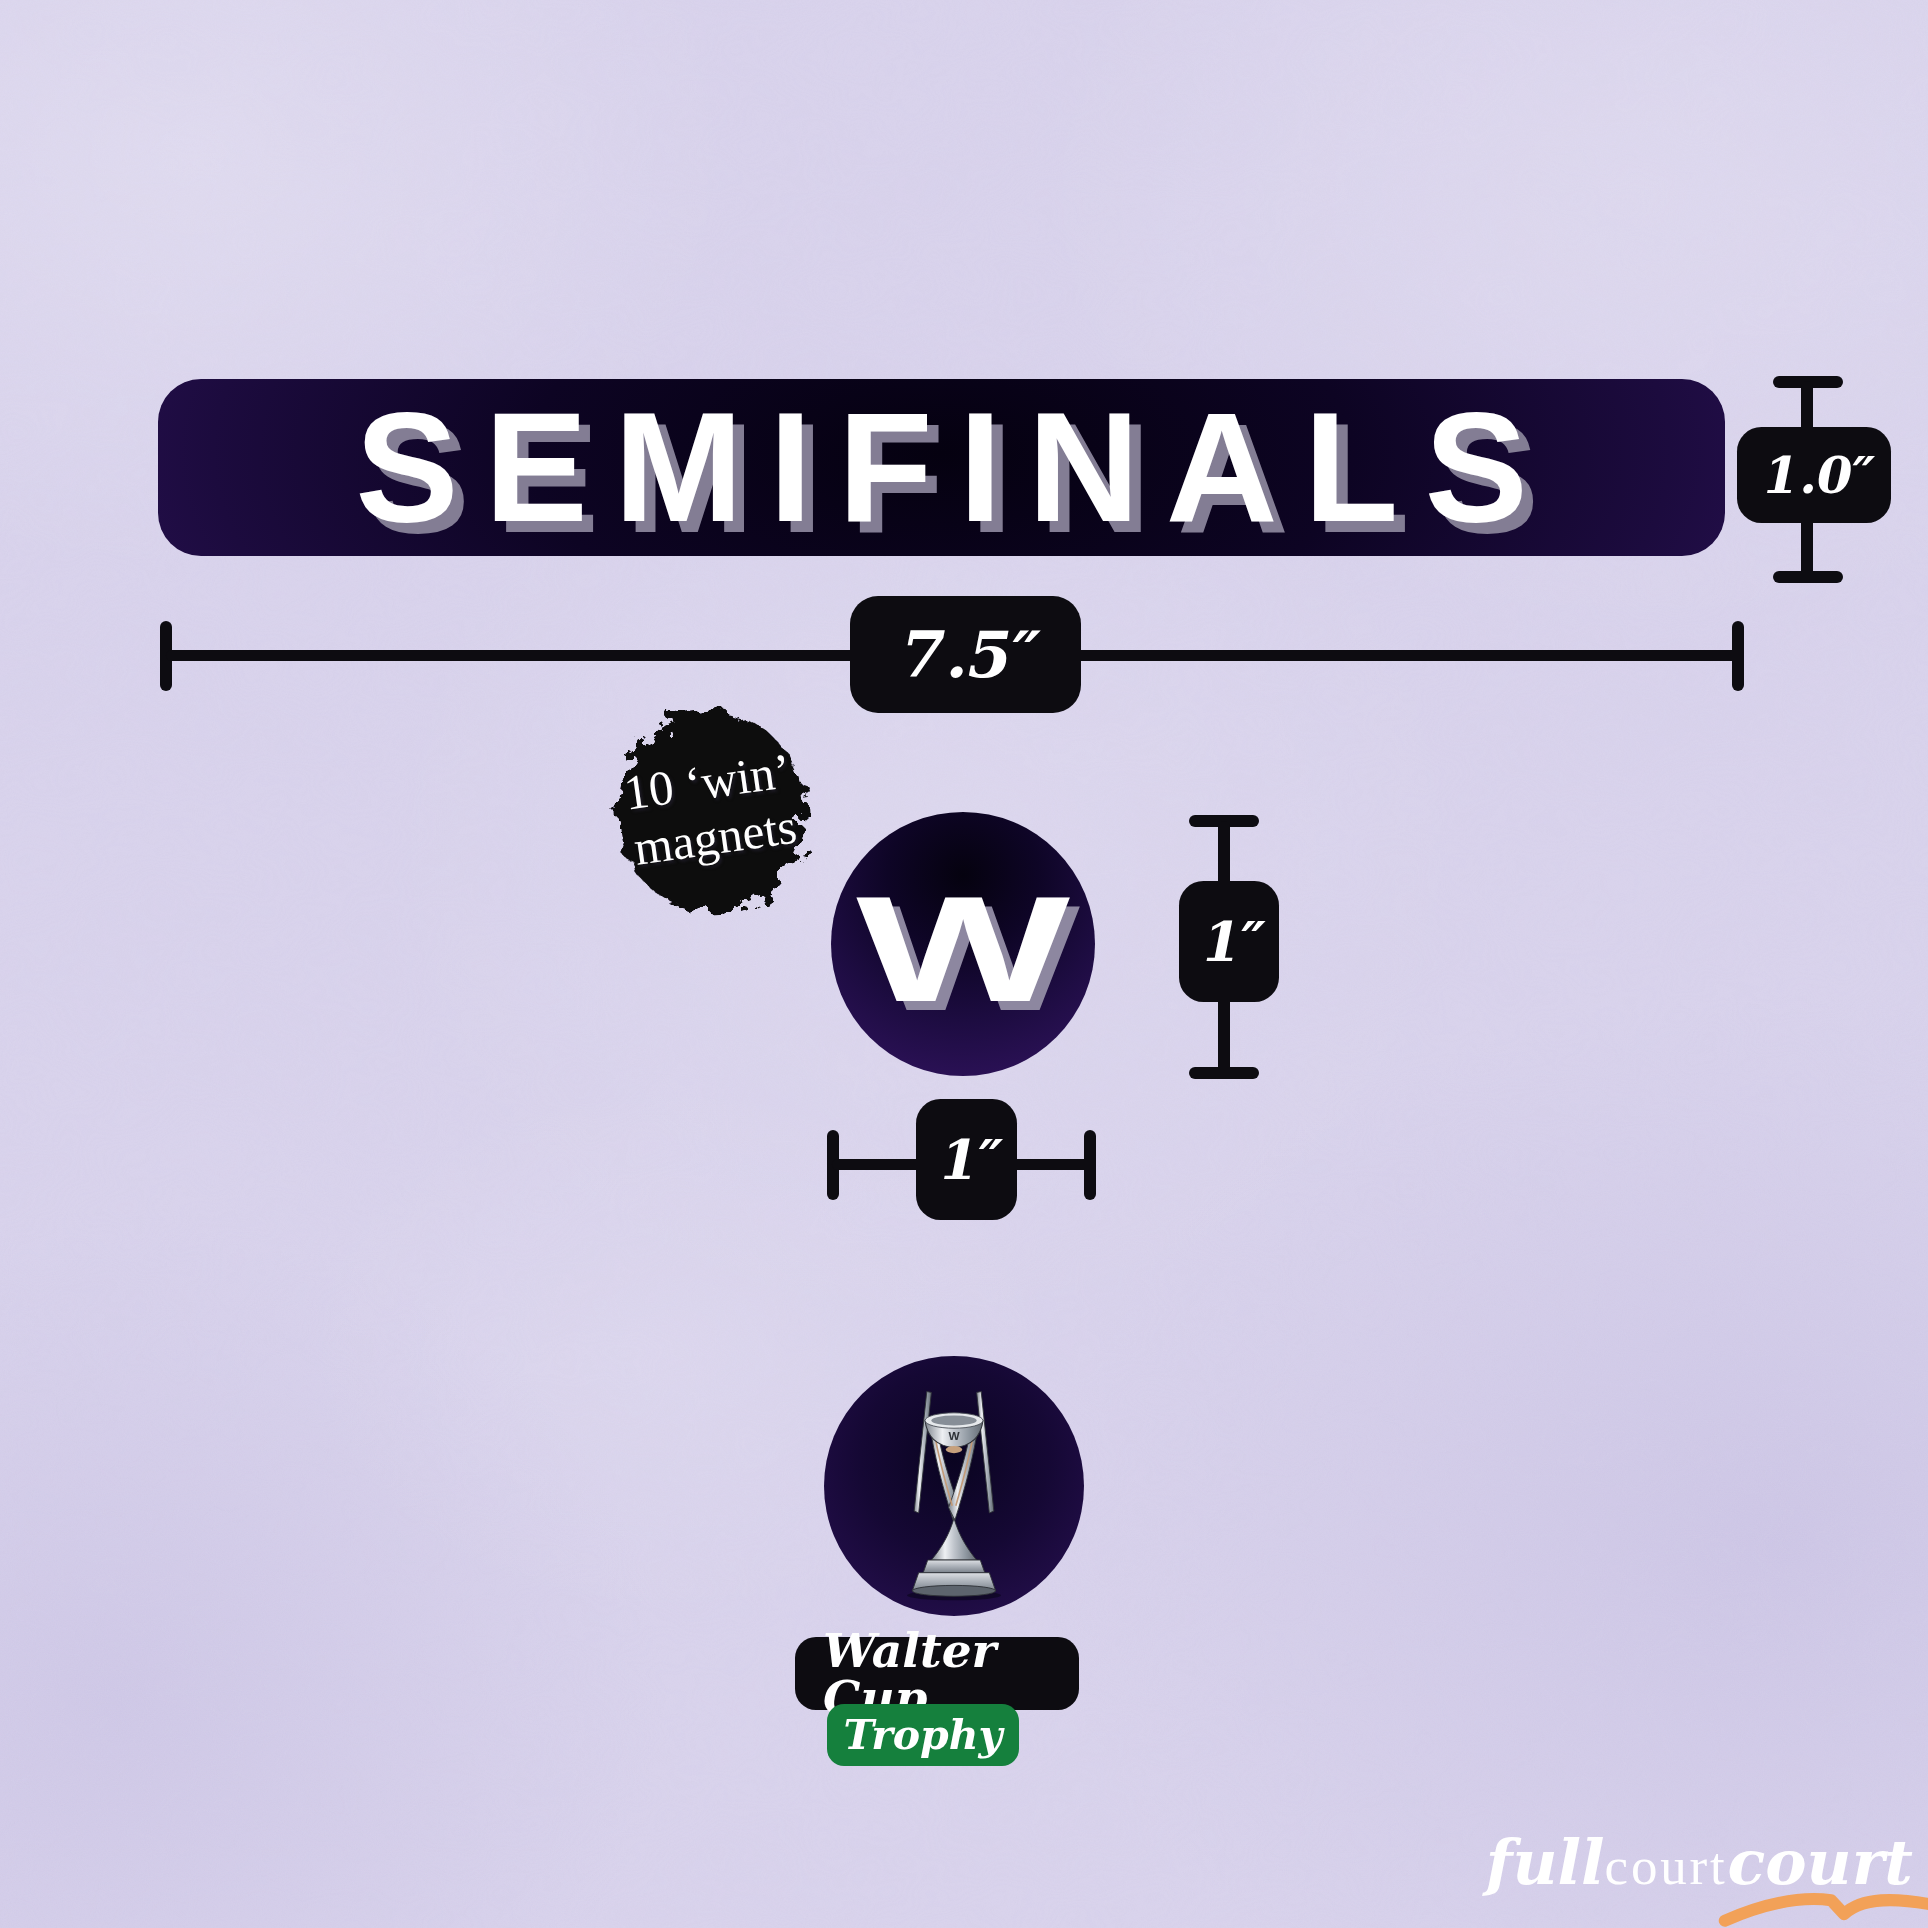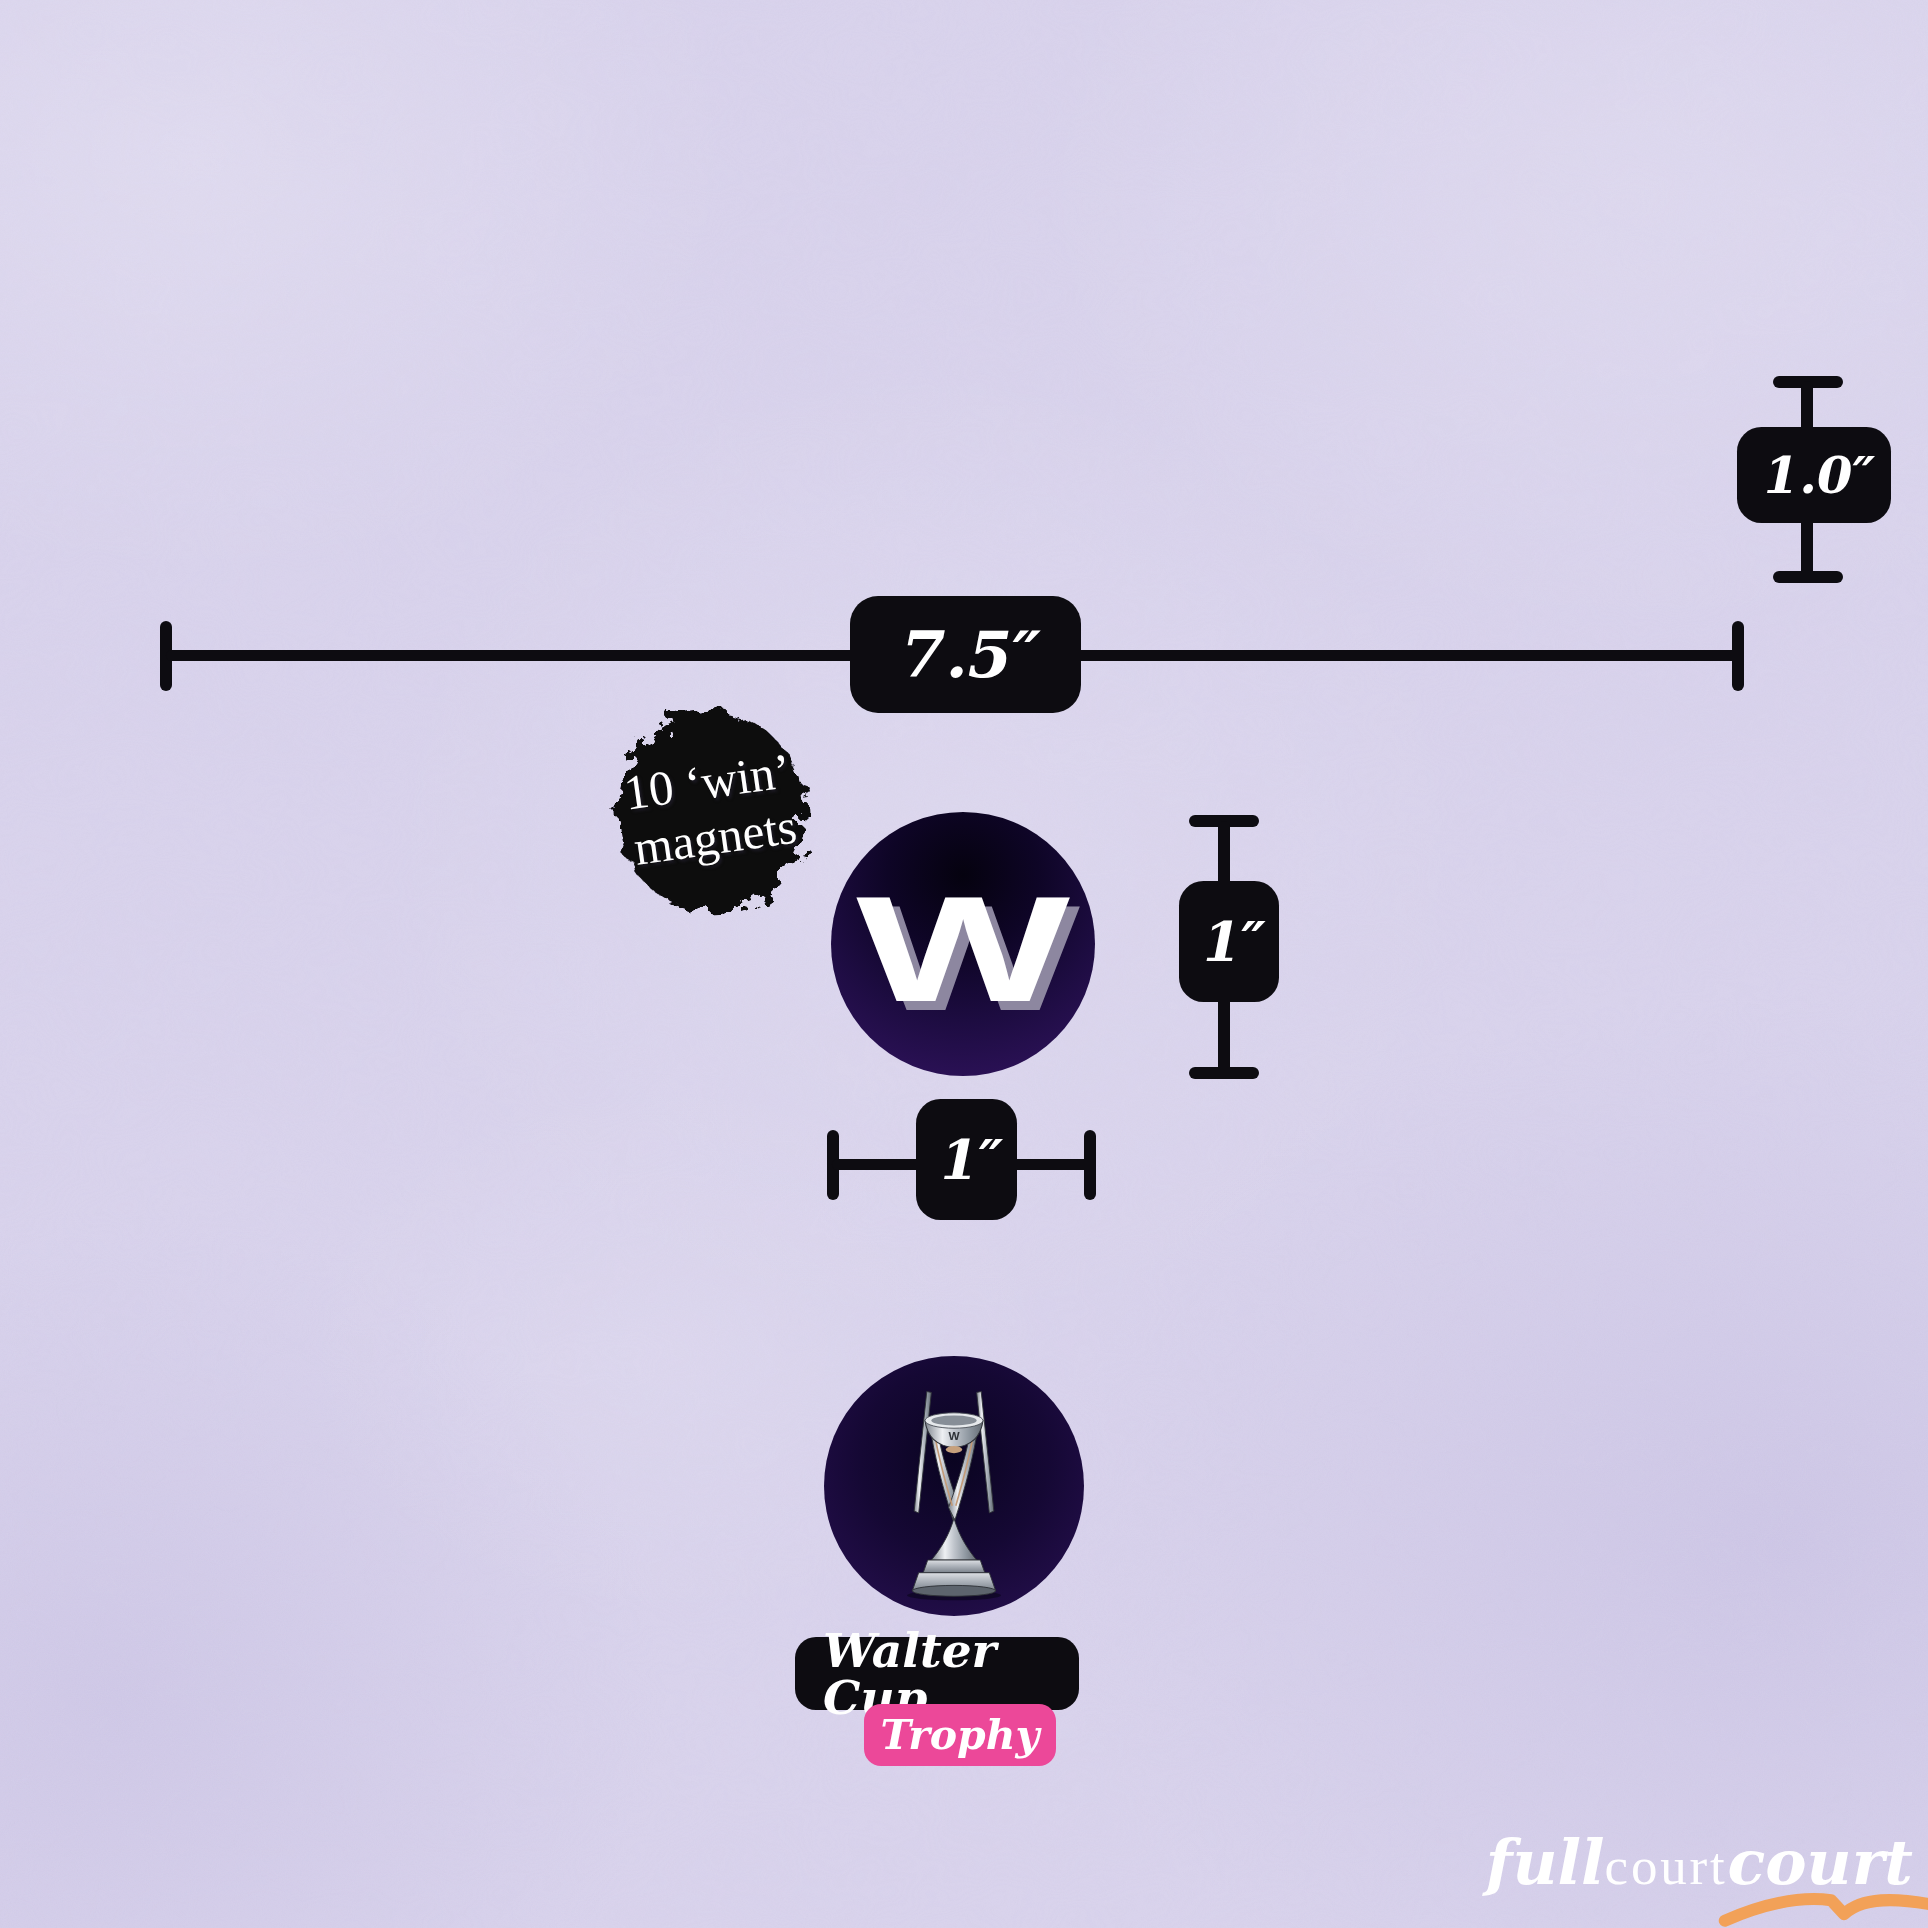--- a/index.html
+++ b/index.html
@@ -36,23 +36,23 @@
   .magnet-w{left:831px;top:812px;width:264px;height:264px;
     background:radial-gradient(95% 95% at 50% 24%, #05020f 0%, #0e0526 30%, #1d0c41 58%, #2b1156 82%, #321463 100%);}
   .w-letter{color:#fff;font-weight:700;font-size:151px;line-height:1;transform:scaleX(1.5);padding-top:9.4px;
     text-shadow:6.6px 8.5px 0 #8d87a0;}
   .magnet-trophy{left:824px;top:1356px;width:260px;height:260px;
     background:radial-gradient(90% 90% at 50% 40%, #0a0421 0%, #150834 40%, #230e4a 72%, #2c1158 100%);}
   
   .caption-wide{position:absolute;left:795px;top:1637px;width:256px;height:73px;border-radius:21px;background:#0d0c11;
     display:flex;align-items:center;justify-content:flex-start;color:#fff;
     font-family:"DejaVu Serif","Liberation Serif",serif;font-style:italic;font-weight:700;font-size:47px;line-height:1;padding-left:28px;}
-  .caption-narrow{position:absolute;left:827px;top:1704px;width:192px;height:62px;border-radius:17px;background:#ec4899;
+  .caption-narrow{position:absolute;left:827px;top:1704px;width:192px;height:62px;border-radius:17px;background:#15803d;
     display:flex;align-items:center;justify-content:center;color:#fff;
-    font-family:"DejaVu Serif","Liberation Serif",serif;font-style:italic;font-weight:700;font-size:41px;line-height:1;margin-left:37px;}
+    font-family:"DejaVu Serif","Liberation Serif",serif;font-style:italic;font-weight:700;font-size:41px;line-height:1;}
   
   .logo{position:absolute;right:15px;top:1832px;display:flex;align-items:baseline;color:#fff;white-space:nowrap;}
   .logo .bold{font-family:"DejaVu Serif","Liberation Serif",serif;font-weight:700;font-style:italic;font-size:62px;line-height:1;}
   .logo .light{font-family:"Liberation Serif",serif;font-weight:400;font-size:53px;letter-spacing:2.8px;line-height:1;}
   .swoosh{position:absolute;left:1718px;top:1889px;overflow:visible;}
 </style>
 </head>
 <body>
 
 <div class="stage">
@@ -71,20 +71,23 @@
       </filter>
       <filter id="roughF" x="-30%" y="-30%" width="160%" height="160%">
         <feTurbulence type="fractalNoise" baseFrequency="0.055" numOctaves="4" seed="7" result="n"></feTurbulence>
         <feDisplacementMap in="SourceGraphic" in2="n" scale="40"></feDisplacementMap>
       </filter>
     </defs>
     <rect width="2048" height="2048" filter="url(#mottleF)" opacity="0.35"></rect>
     <rect width="2048" height="2048" filter="url(#grainF)" opacity="0.5"></rect>
   </svg>
 
+  <div class="banner">
+    <div class="banner-title">SEMIFINALS</div>
+  </div>
 
   <div>
     <div class="dim" style="left:1773px;top:376px;width:70px;height:12.2px;"></div>
     <div class="dim" style="left:1801px;top:381px;width:12.2px;height:198px;"></div>
     <div class="dim" style="left:1773px;top:571px;width:70px;height:12.2px;"></div>
     <div class="dim-label" style="left:1737px;top:427px;width:143px;height:96px;border-radius:24.5px;font-size:51px;">
       <span>1.0″</span>
     </div>
   </div>
 

